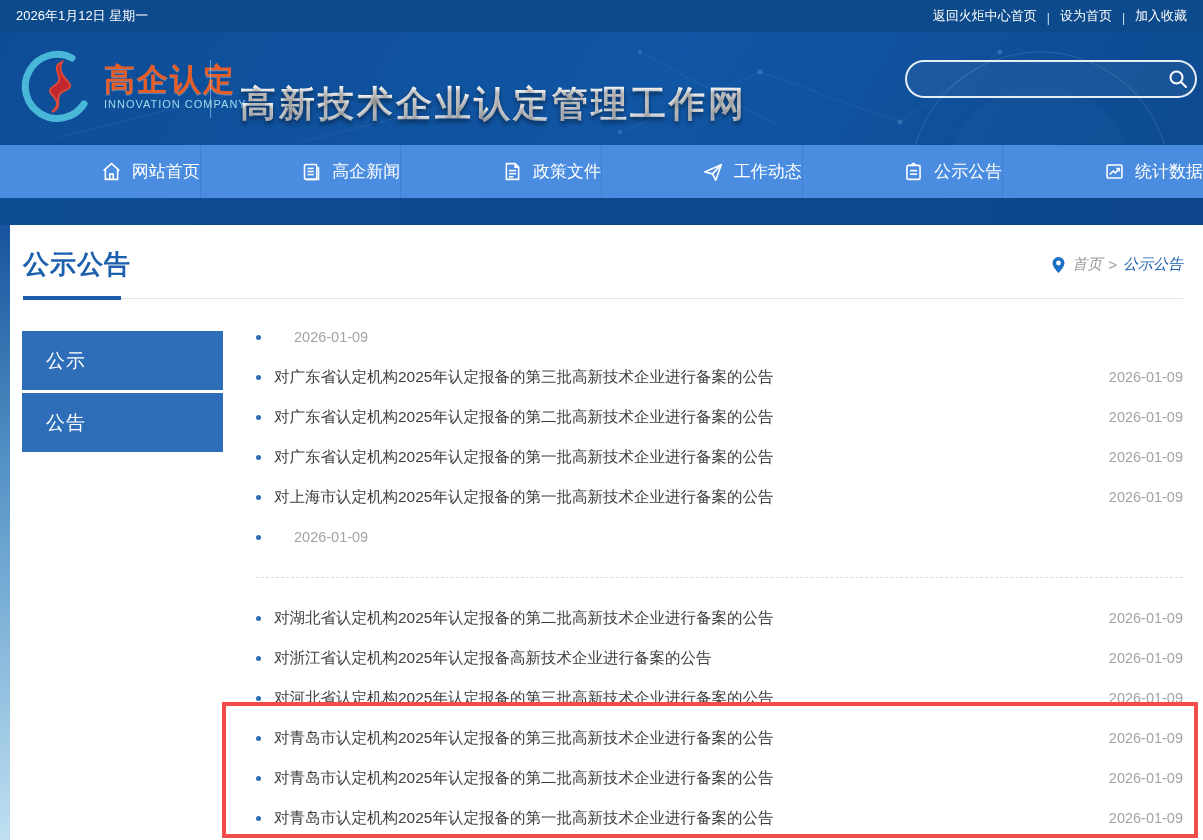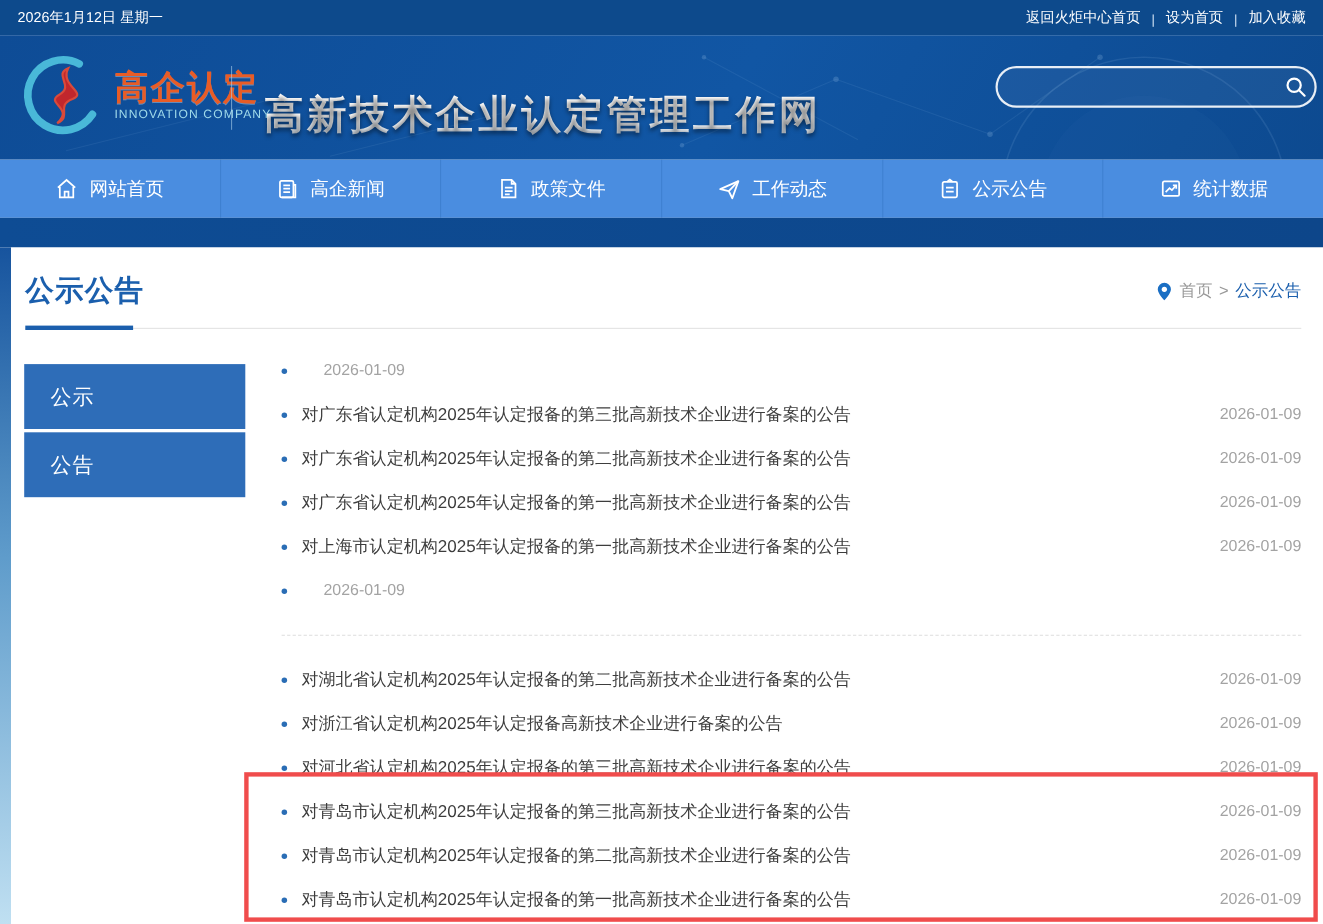--- a/index.html
+++ b/index.html
@@ -32,40 +32,40 @@
   .search-box { position:absolute; right:6px; top:28px; width:292px; height:38px;
     border:2px solid rgba(255,255,255,.9); border-radius:19px;
     background:rgba(255,255,255,.05); display:flex; align-items:center; }
   .search-box input { flex:1; border:none; outline:none; background:transparent;
     color:#fff; font-size:15px; padding:0 8px 0 18px; }
   .search-btn { width:34px; height:34px; border:none; background:transparent;
     cursor:pointer; display:flex; align-items:center; justify-content:center; }
 
   
   .nav { height:53px; background:#4a8de0; display:flex; }
-  .nav-item { flex:1; display:flex; align-items:center; justify-content:center;
+  .nav-item { flex:1; display:flex; align-items:center; justify-content:flex-end;
     gap:10px; color:#fff; font-size:17px; cursor:pointer;
     border-left:1px solid rgba(13,74,140,.18); }
   .nav-item:first-child { border-left:none; }
   .nav-item svg { display:block; }
 
   .sub-band { height:27px; background:linear-gradient(90deg,#0e4c94,#0d468a); }
 
   
   .page-lower { display:flex; height:628px; }
   .left-strip { width:10px; background:linear-gradient(#17549e,#5f9ccb 45%,#c3e2f3); }
   .content { flex:1; background:#fff; position:relative; }
 
   .content-head { position:relative; padding:22px 20px 0 13px; }
   .section-title { color:#1b5fad; font-size:26px; font-weight:bold; letter-spacing:1px; }
   .head-rule { position:relative; margin-top:16px; border-bottom:1px solid #e3e3e3; }
   .head-rule .accent { position:absolute; left:0; bottom:-2px; width:98px; height:4px;
     background:#1b5fad; }
   .breadcrumb { position:absolute; right:20px; top:30px; display:flex;
-    align-items:center; font-size:15px; color:#999; gap:6px; }
+    align-items:center; font-size:15px; color:#999; gap:6px;font-style:italic; }
   .breadcrumb a { text-decoration:none; cursor:pointer; }
   .crumb-home { color:#999; }
   .crumb-current { color:#1b5fad; }
 
   .content-body { display:flex; padding:18px 20px 0 12px; }
   .sidebar { width:201px; margin-top:14px; flex:none; }
   .side-btn { height:59px; margin-bottom:3px; background:#2e6db8; color:#fff;
     font-size:19px; display:flex; align-items:center; padding-left:24px;
     cursor:pointer; letter-spacing:1px; }
 

